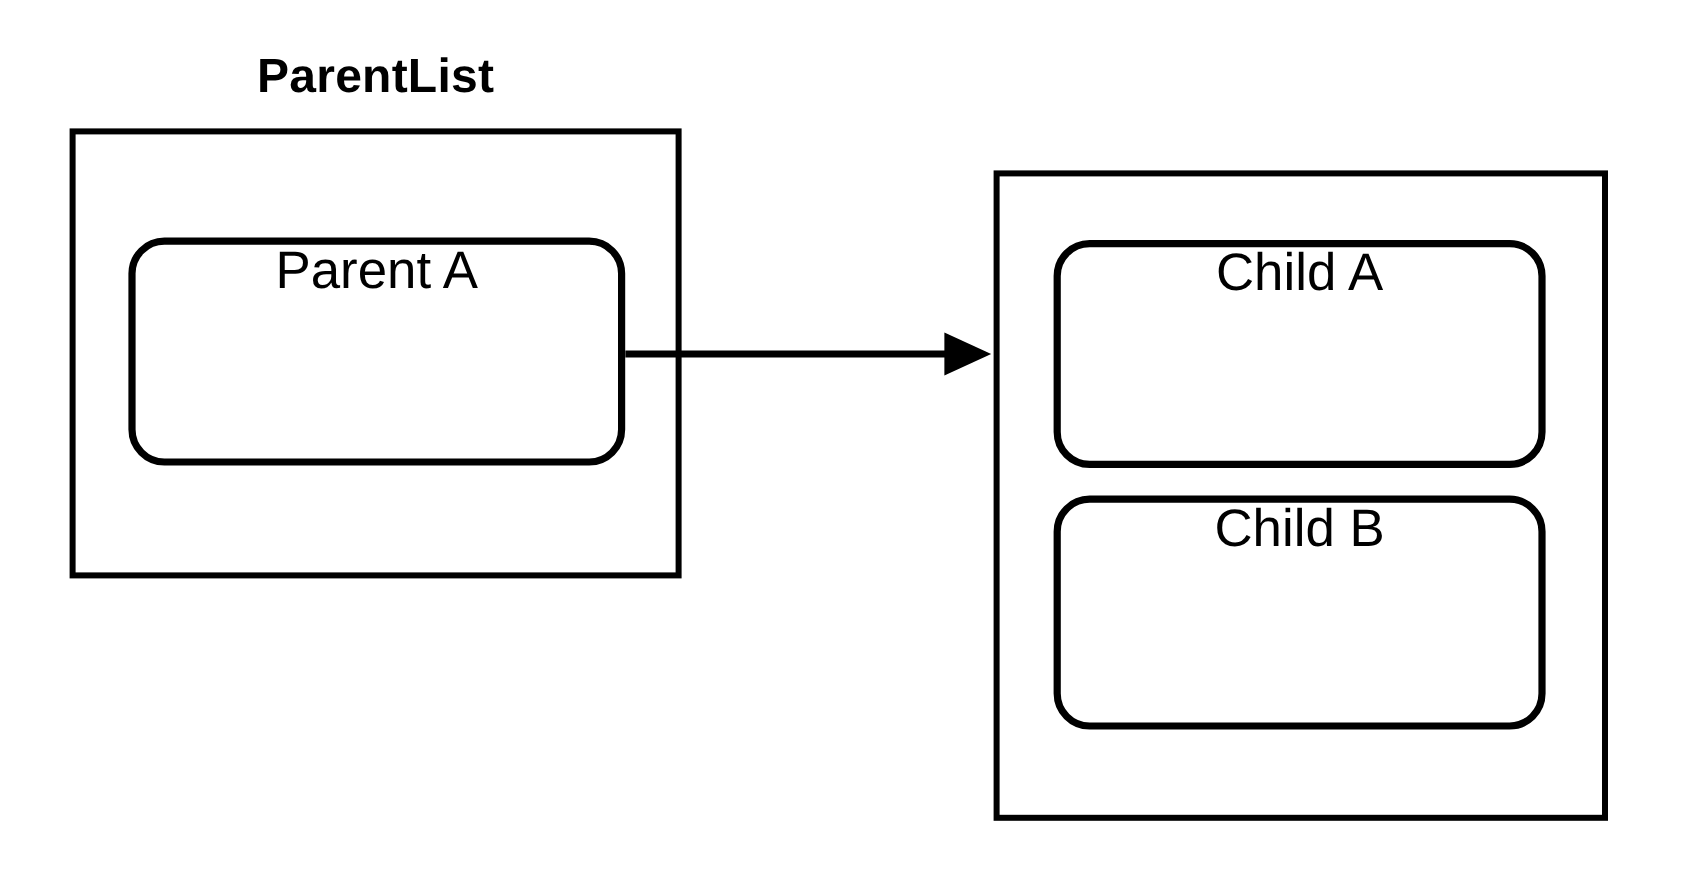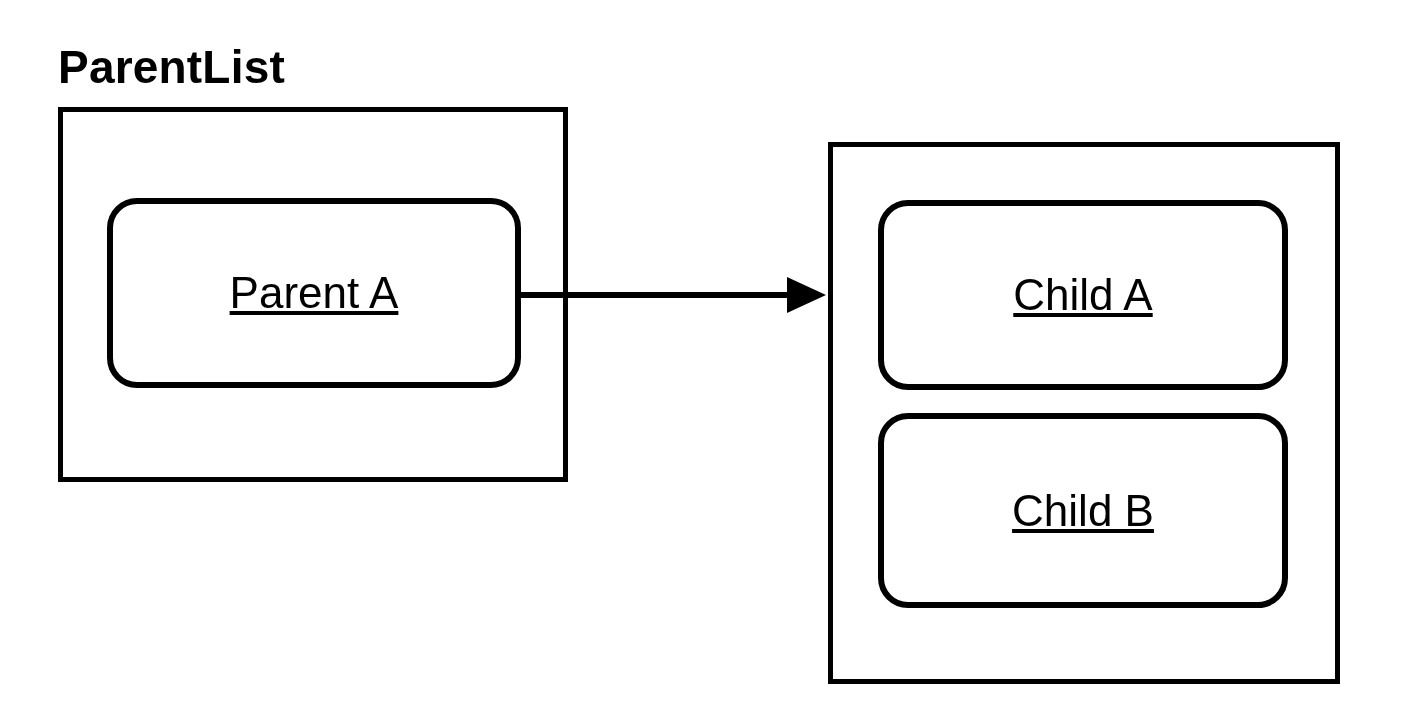--- a/index.html
+++ b/index.html
@@ -11,43 +11,42 @@
     position: relative;
     width: 1402px;
     height: 728px;
     background: #ffffff;
     font-family: "Liberation Sans", sans-serif;
     color: #000000;
     overflow: hidden;
   }
   .group-title {
     position: absolute;
-    font-size: 46px;
+    font-size: 40px;
     font-weight: 800;
-    text-align: left;
+    text-align: center;
     letter-spacing: 0.2px;
     color: #000000;
     line-height: 1;
   }
   .list-container {
     position: absolute;
     box-sizing: border-box;
     border: 5px solid #000000;
     background: #ffffff;
   }
   .node {
     position: absolute;
     box-sizing: border-box;
     border: 6px solid #000000;
     border-radius: 30px;
     background: #ffffff;
     display: flex;
-    align-items: center;
+    align-items: flex-start;
     justify-content: center;
-    text-decoration: underline;
   }
   .node-label {
     font-size: 44px;
     font-weight: 400;
     color: #000000;
     line-height: 1;
     white-space: nowrap;
   }
   #parent-list-title   { left: 58px;  top: 44px;  width: 510px; }
   #parent-list-container { left: 58px;  top: 107px; width: 510px; height: 375px; }

